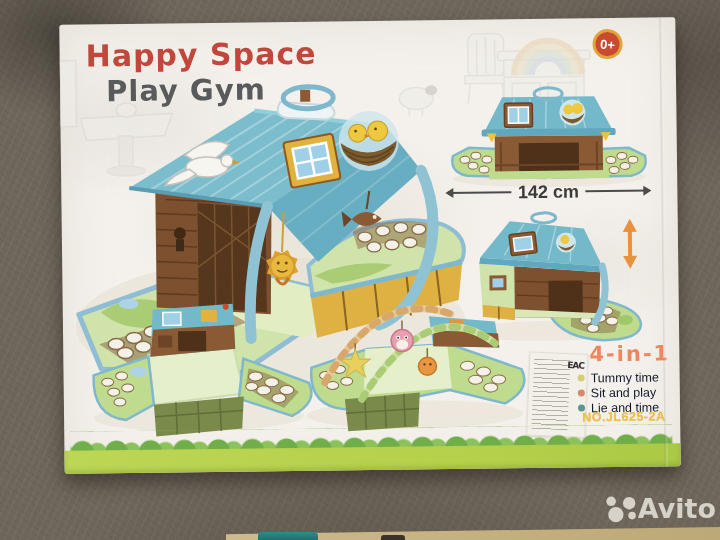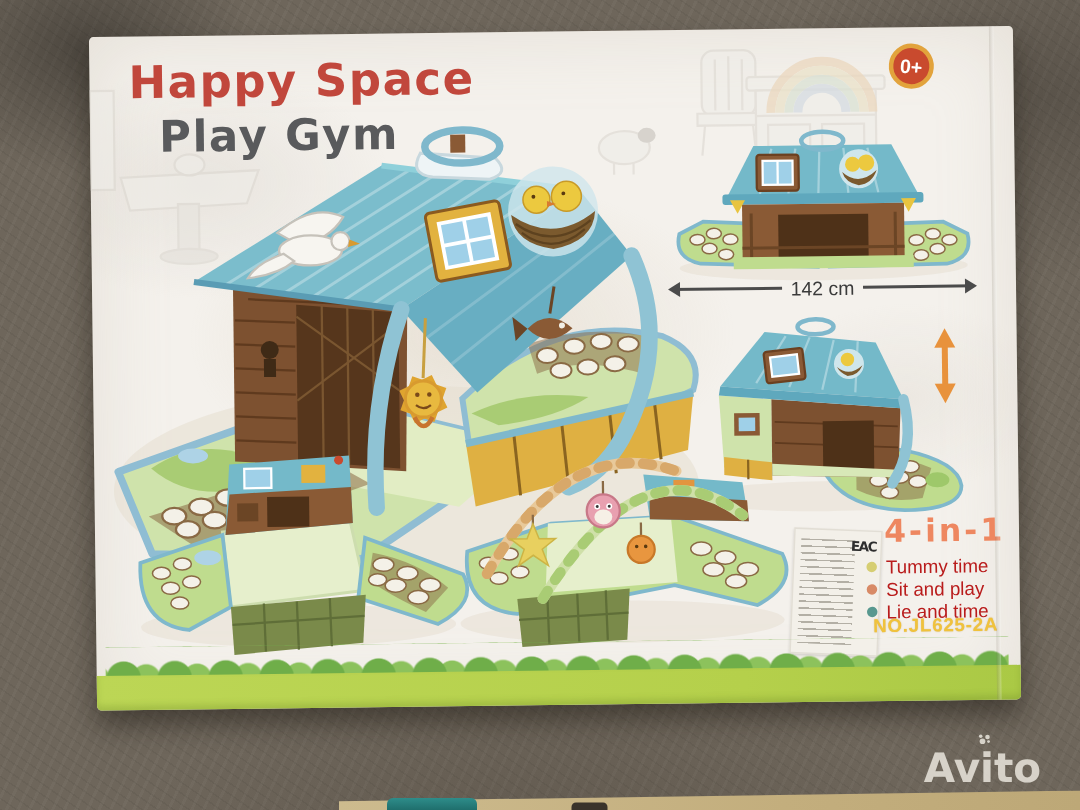--- a/index.html
+++ b/index.html
@@ -69,33 +69,33 @@
   }
   .dim-line{position:relative;flex:1;height:2px;background:#4b4b4b;}
   .dim-line.left::before{
     content:"";position:absolute;left:-2px;top:-4px;
     border:5px solid transparent;border-right:8px solid #4b4b4b;border-left:0;
   }
   .dim-line.right::after{
     content:"";position:absolute;right:-2px;top:-4px;
     border:5px solid transparent;border-left:8px solid #4b4b4b;border-right:0;
   }
-  .dim-label{font-size:13px;font-weight:normal;white-space:nowrap;}
+  .dim-label{font-size:18px;font-weight:bold;white-space:nowrap;}
   
   .multi-heading{
     position:absolute;left:526px;top:324px;font-size:21px;font-weight:bold;
     letter-spacing:2px;color:#ee8760;font-family:"DejaVu Sans",sans-serif;
   }
   .features{position:absolute;left:514px;top:352px;}
   .feature-row{display:flex;align-items:center;height:15px;}
   .feature-dot{width:7px;height:7px;border-radius:50%;margin-right:6px;flex:none;}
   .f0 .feature-dot{background:#d6ce72;}
   .f1 .feature-dot{background:#d88a66;}
   .f2 .feature-dot{background:#58988f;}
-  .feature-label{font-size:12.5px;color:#b91c1c;text-align:center;}
+  .feature-label{font-size:12.5px;color:#0f172a;text-align:center;}
   .model-number{
     position:absolute;left:518px;top:392px;font-size:12.5px;font-weight:bold;
     letter-spacing:.5px;color:#f0c23c;text-shadow:0 0 1px rgba(160,120,30,.4);
   }
   
   .sticker{
     position:absolute;left:464px;top:334px;width:59px;height:84px;
     background:#f3f0e9;transform:rotate(3deg);
     box-shadow:0 1px 2px rgba(0,0,0,.15);border:1px solid #e2ded5;box-sizing:border-box;
   }
@@ -118,21 +118,21 @@
     position:absolute;left:0;right:0;bottom:0;height:23px;
     background:linear-gradient(90deg,#bcd655,#b5d04b 70%,#aac945);
     border-radius:0 0 3px 3px;
     box-shadow:inset 0 -3px 4px rgba(90,120,30,.25);
   }
   
   .ill{position:absolute;}
   
   .watermark{
     position:absolute;left:594px;top:488px;width:122px;height:40px;z-index:50;
-    display:flex;align-items:center;color:rgba(238,234,226,.82);flex-direction:column;
+    display:flex;align-items:center;color:rgba(238,234,226,.82);
   }
   .wm-text{font-size:27px;font-weight:bold;font-family:"DejaVu Sans",sans-serif;letter-spacing:0;}
 </style>
 </head>
 <body>
 
 <div class="floor-strip"></div>
 <div class="teal-thing"></div>
 <div class="dark-thing"></div>
 

